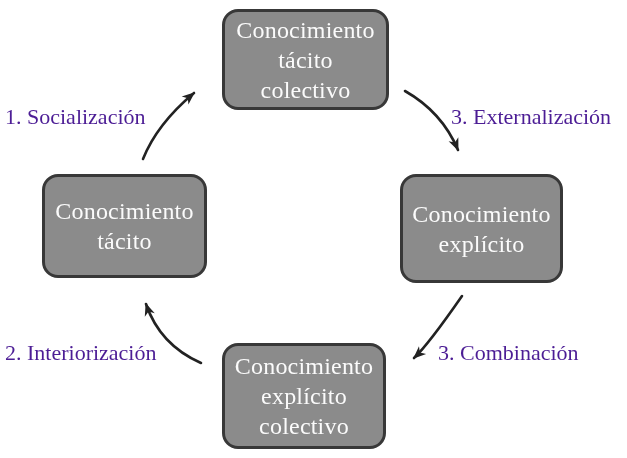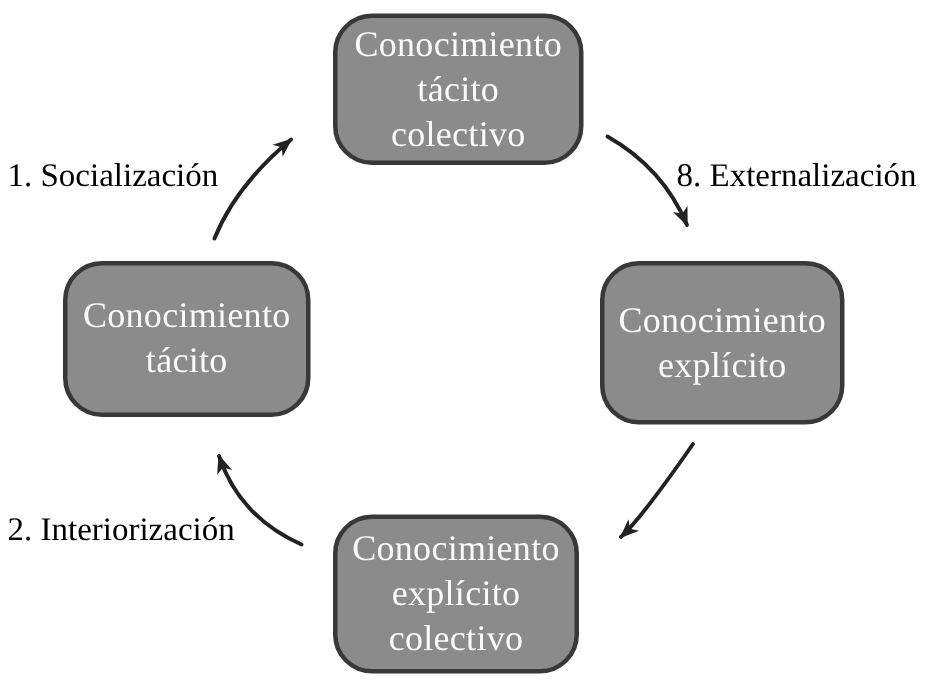--- a/index.html
+++ b/index.html
@@ -8,40 +8,40 @@
     width: 627px;
     height: 458px;
     background: #ffffff;
     overflow: hidden;
     font-family: "Liberation Serif", "DejaVu Serif", serif;
   }
   .box {
     position: absolute;
     background: #8b8b8b;
     border: 3px solid #383838;
-    border-radius: 26px;
+    border-radius: 16px;
     box-sizing: border-box;
     display: flex;
     flex-direction: column;
     align-items: center;
     justify-content: center;
     color: #fbfbfb;
     font-size: 24px;
     line-height: 30px;
     text-align: center;
     letter-spacing: 0.2px;
   }
   .box span { display: block; }
   #box-top    { left: 222px; top: 9px;   width: 167px; height: 101px; }
   #box-right  { left: 400px; top: 174px; width: 163px; height: 109px; }
   #box-left   { left: 42px;  top: 174px; width: 165px; height: 104px; }
   #box-bottom { left: 222px; top: 343px; width: 164px; height: 106px; }
   .edge-label {
     position: absolute;
-    color: #000000;
+    color: #4c1d95;
     font-size: 22px;
     line-height: 26px;
     white-space: nowrap;
   }
   #label-socializacion   { left: 5px;   top: 104px; }
   #label-externalizacion { left: 451px; top: 104px; }
   #label-combinacion     { left: 438px; top: 340px; }
   #label-interiorizacion { left: 5px;   top: 340px; }
   #arrow-layer {
     position: absolute;
@@ -89,16 +89,17 @@
     <span>explícito</span>
     <span>colectivo</span>
   </div>
 
   <div class="box" id="box-left">
     <span>Conocimiento</span>
     <span>tácito</span>
   </div>
 
   <div class="edge-label" id="label-socializacion">1. Socialización</div>
-  <div class="edge-label" id="label-externalizacion">8. Externalización</div>
+  <div class="edge-label" id="label-externalizacion">3. Externalización</div>
+  <div class="edge-label" id="label-combinacion">3. Combinación</div>
   <div class="edge-label" id="label-interiorizacion">2. Interiorización</div>
 
 </div>
 
 </body></html>

